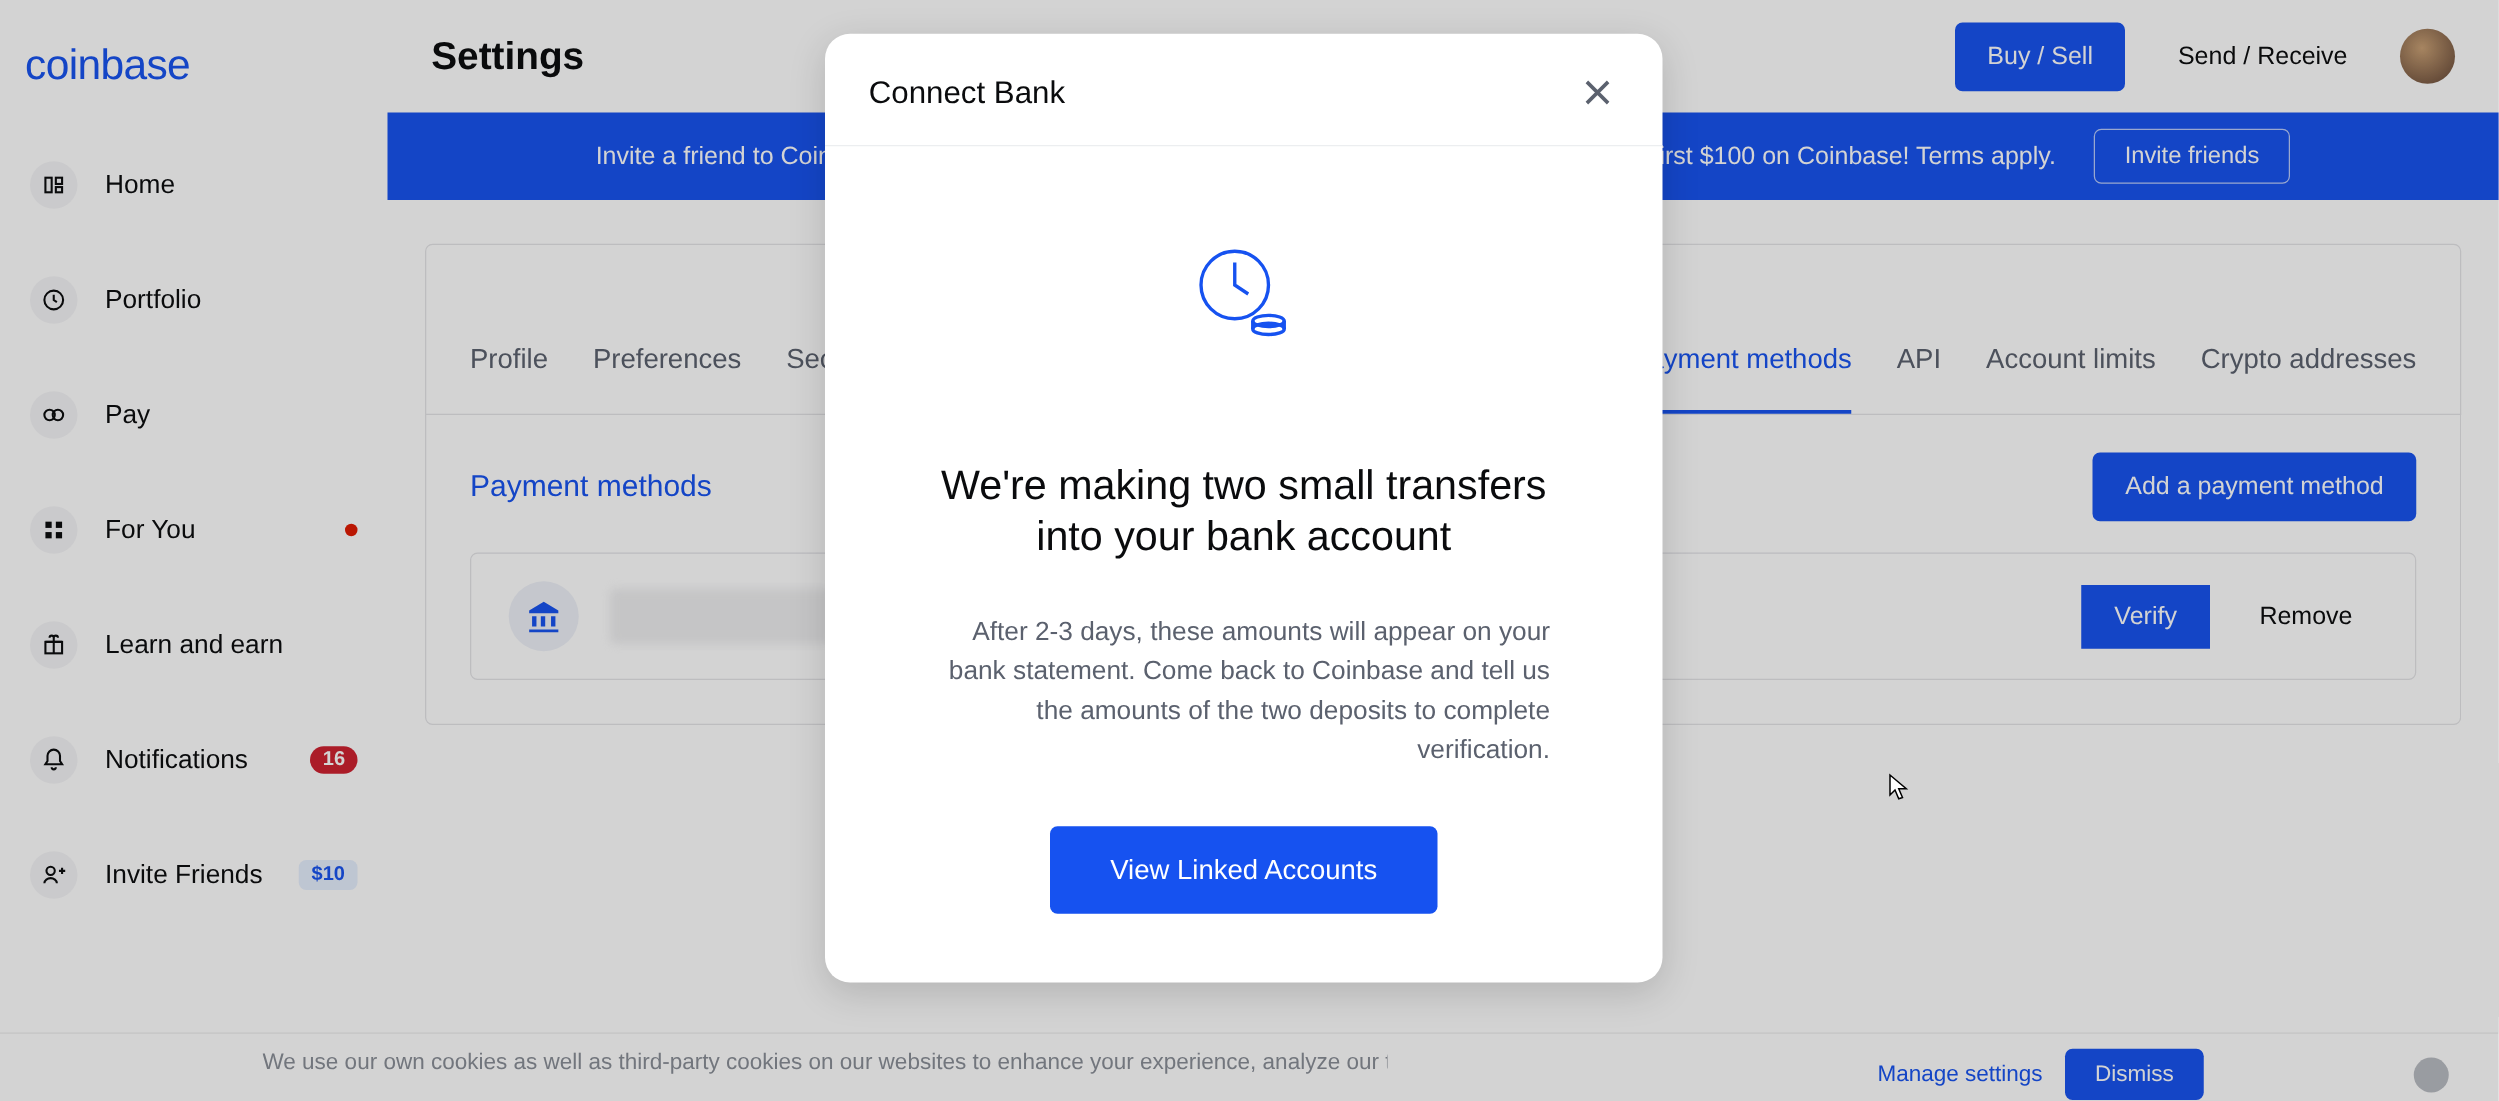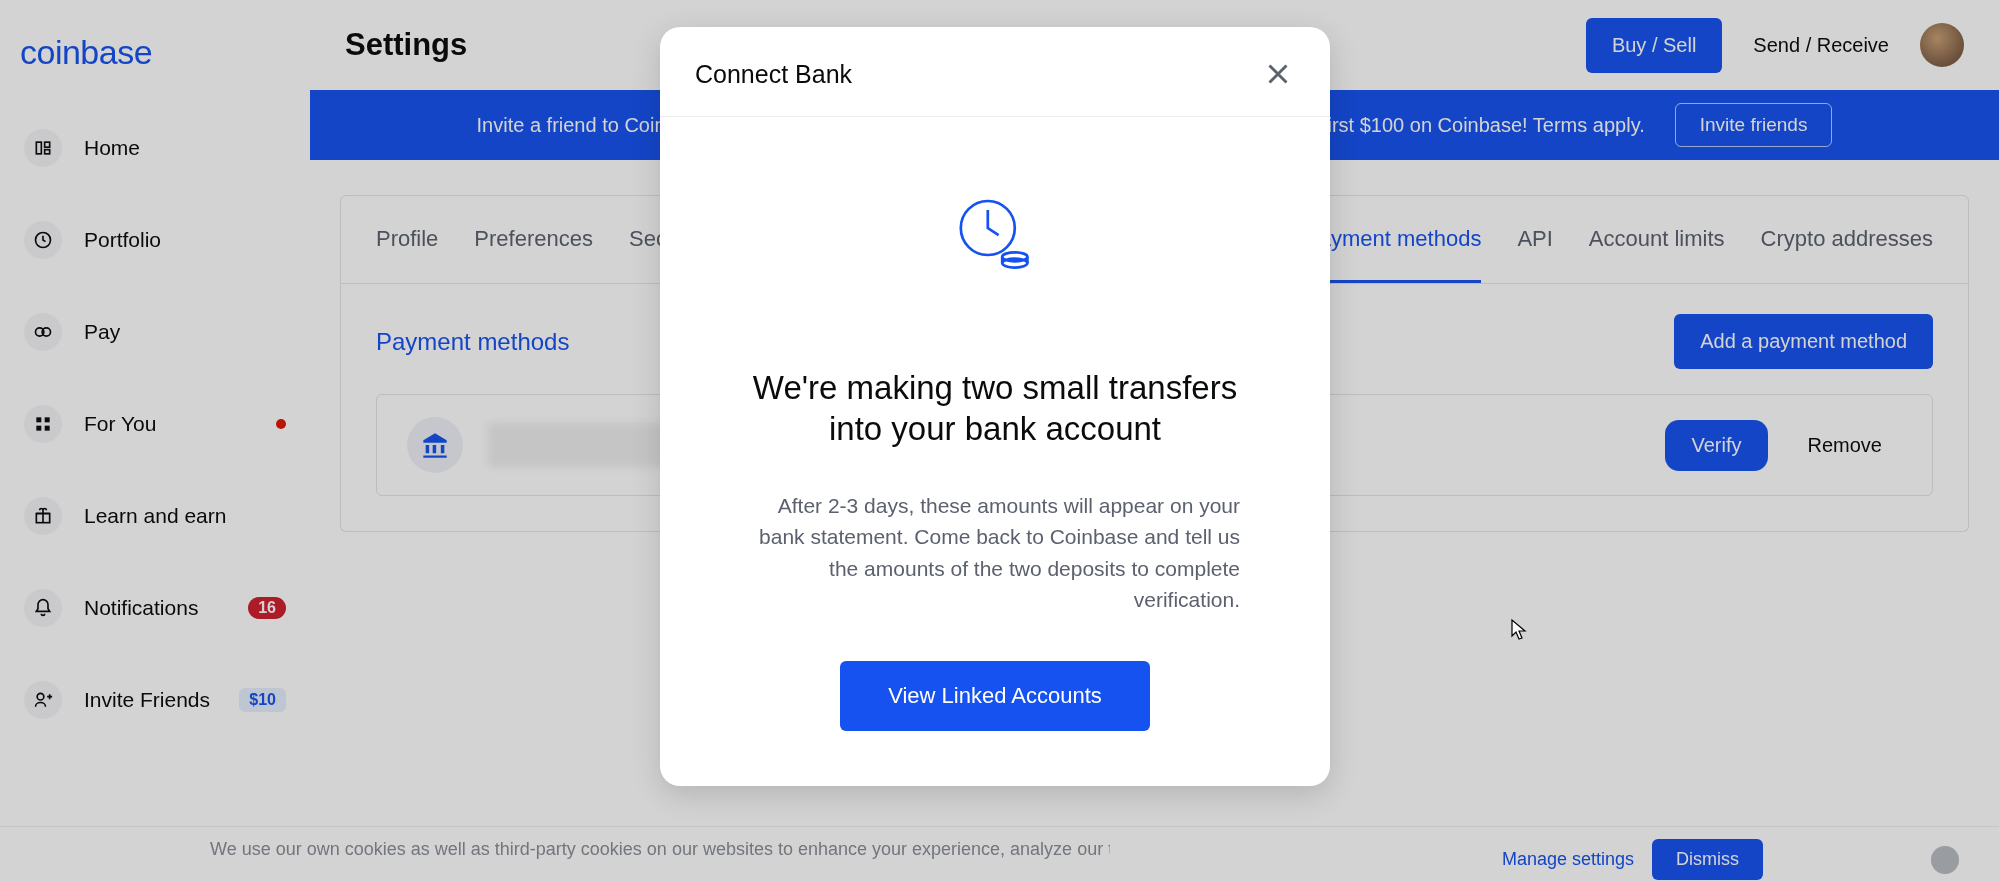--- a/index.html
+++ b/index.html
@@ -11,42 +11,42 @@
   .nav-item { display: flex; align-items: center; padding: 0 24px; height: 92px; cursor: pointer; font-size: 21px; color: #0a0b0d; font-weight: 500; text-align: center; }
   .nav-item .icon-wrap { width: 38px; height: 38px; border-radius: 50%; background: #f5f5f7; display: flex; align-items: center; justify-content: center; margin-right: 22px; color: #0a0b0d; flex-shrink: 0; }
   .nav-item .icon-wrap svg { width: 20px; height: 20px; }
   .nav-item .dot { width: 10px; height: 10px; border-radius: 50%; background: #e11900; margin-left: auto; }
   .nav-item .badge-red { background: #cf202f; color: #fff; font-size: 16px; font-weight: 700; padding: 2px 10px; border-radius: 12px; margin-left: auto; }
   .nav-item .badge-blue { background: #e6effe; color: #1652f0; font-size: 16px; font-weight: 600; padding: 3px 10px; border-radius: 6px; margin-left: auto; }
 
   
   .header { position: absolute; left: 310px; top: 0; right: 0; height: 90px; display: flex; align-items: center; padding: 0 35px 0 35px; }
   .page-title { font-size: 31px; font-weight: 600; color: #0a0b0d; }
-  .header-right { margin-left: auto; display: flex; align-items: center; gap: 7px; }
+  .header-right { margin-left: auto; display: flex; align-items: center; gap: 18px; }
   .btn-primary { background: #1652f0; color: #fff; border: none; font-size: 20px; font-weight: 500; padding: 16px 26px; border-radius: 6px; cursor: pointer; }
   .btn-secondary { background: #fff; color: #0a0b0d; border: none; font-size: 20px; font-weight: 400; padding: 16px 24px; border-radius: 6px; cursor: pointer; }
   .avatar { width: 44px; height: 44px; border-radius: 50%; background: radial-gradient(circle at 40% 35%, #c9a074, #614434); }
 
   
   .banner { position: absolute; left: 310px; top: 90px; right: 0; height: 70px; background: #1652f0; color: #fff; display: flex; align-items: center; justify-content: center; gap: 30px; font-size: 20px; }
   .banner .invite-btn { border: 1.5px solid rgba(255,255,255,0.7); background: transparent; color: #fff; padding: 10px 24px; border-radius: 6px; font-size: 19px; cursor: pointer; }
 
   
   .content { position: absolute; left: 340px; top: 195px; right: 30px; }
   .tabs { display: flex; gap: 36px; padding: 30px 35px 0 35px; border: 1px solid #e4e4e7; border-radius: 6px 6px 0 0; font-size: 22px; color: #5b616e; background: #fff; }
-  .tab { padding-bottom: 28px; cursor: pointer; }
+  .tab { padding-bottom: 28px; cursor: pointer; margin-top: 48px; }
   .tab.active { color: #1652f0; border-bottom: 3px solid #1652f0; font-weight: 500; }
   .payment-section { border: 1px solid #e4e4e7; border-top: none; border-radius: 0 0 6px 6px; padding: 30px 35px 35px 35px; background: #fff; }
   .payment-header { display: flex; align-items: center; justify-content: space-between; margin-bottom: 25px; }
   .payment-title { font-size: 24px; color: #1652f0; font-weight: 400; }
   .pm-row { border: 1px solid #e4e4e7; border-radius: 6px; padding: 22px 30px; display: flex; align-items: center; gap: 25px; }
   .pm-icon { width: 56px; height: 56px; border-radius: 50%; background: #eef1f8; display: flex; align-items: center; justify-content: center; color: #1652f0; }
   .pm-blur { width: 180px; height: 44px; background: #e7e7e9; border-radius: 4px; filter: blur(4px); opacity: 0.7; }
   .pm-actions { margin-left: auto; display: flex; gap: 20px; align-items: center; }
-  .btn-verify { background: #1652f0; color: #fff; border: none; font-size: 20px; padding: 14px 26px; border-radius: 14px; cursor: pointer; }
+  .btn-verify { background: #1652f0; color: #fff; border: none; font-size: 20px; padding: 14px 26px; border-radius: 0; cursor: pointer; }
   .btn-remove { background: #fff; color: #0a0b0d; border: none; font-size: 20px; padding: 14px 20px; cursor: pointer; }
 
   
   .cookie-bar { position: absolute; left: 0; right: 0; bottom: 0; height: 55px; background: #fff; border-top: 1px solid #eee; display: flex; align-items: flex-start; padding: 12px 40px 0 210px; font-size: 18px; color: #898e97; }
   .cookie-bar .actions { margin-left: auto; display: flex; align-items: center; gap: 18px; }
   .cookie-bar .manage { color: #1652f0; cursor: pointer; }
   .cookie-bar .dismiss { background: #1652f0; color: #fff; border: none; padding: 10px 24px; border-radius: 6px; font-size: 18px; cursor: pointer; }
   .cookie-bar .close-circle { width: 28px; height: 28px; border-radius: 50%; background: #b9bcc2; margin-left: 150px; }
 
   

